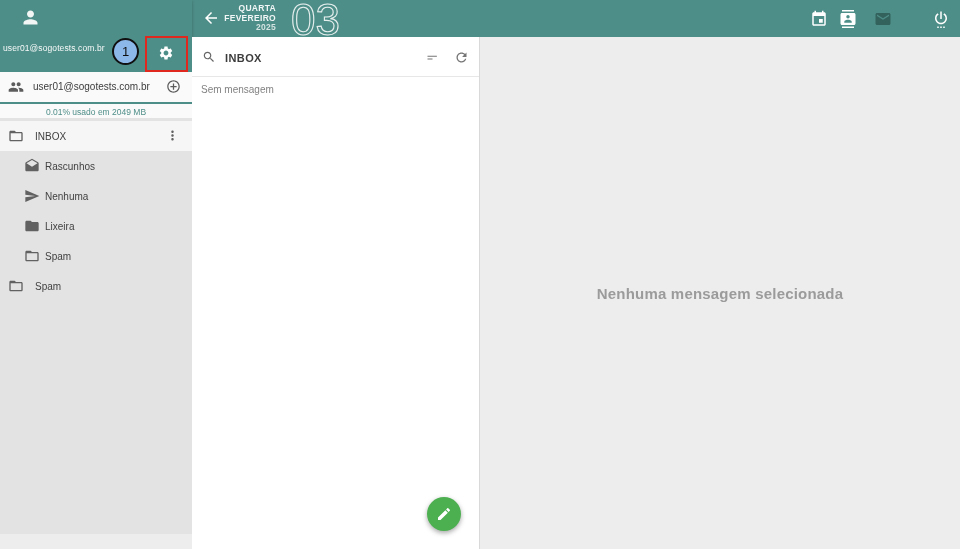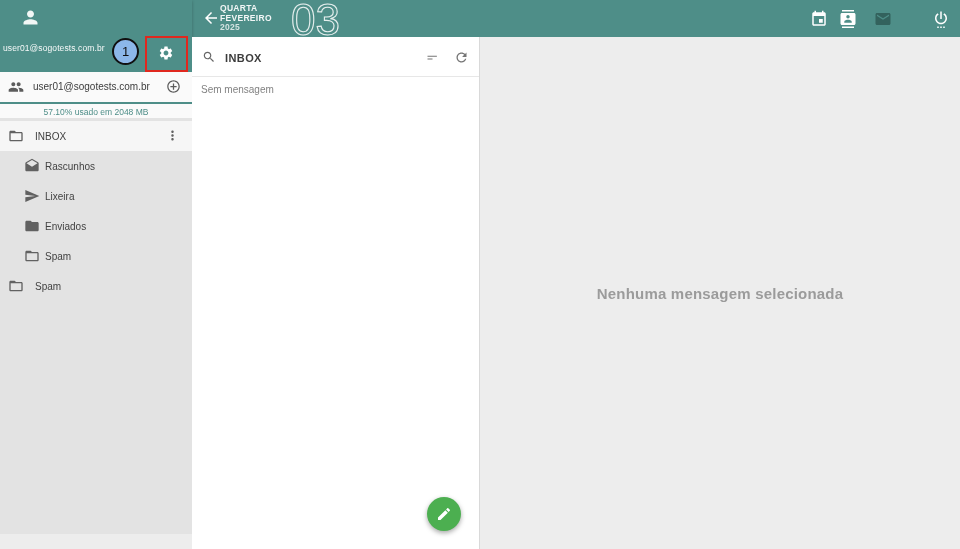--- a/index.html
+++ b/index.html
@@ -13,21 +13,21 @@
   svg { display: block; }
 
   
   .main-header {
     left: 192px; top: 0; width: 768px; height: 37px;
     background: #4E8E88;
   }
   .back-btn { left: 10px; top: 9px; width: 18px; height: 18px; color: #fff; cursor: pointer; }
   .date-stack {
     left: 28px; top: 4px; width: 56px;
-    color: rgba(255,255,255,0.92);
+    text-align: right; color: rgba(255,255,255,0.92);
     line-height: 9.5px; font-size: 8.5px; font-weight: 700; letter-spacing: 0.3px;
   }
   .date-stack .yr { color: rgba(255,255,255,0.75); }
   .day-num-wrap { left: 98px; top: -1px; }
   .mod-icon { top: 10px; width: 18px; height: 18px; color: #fff; cursor: pointer; }
   .mod-icon.cal { left: 618px; }
   .mod-icon.con { left: 647px; }
   .mod-icon.mail { left: 682px; color: #33625D; }
   .mod-icon.pwr { left: 740px; }
 
@@ -159,21 +159,21 @@
     <div class="abs account-row">
       <svg class="abs group-icon" viewBox="0 0 24 24" fill="currentColor">
           <path d="M16 11c1.66 0 2.99-1.34 2.99-3S17.66 5 16 5c-1.66 0-3 1.34-3 3s1.34 3 3 3zm-8 0c1.66 0 2.99-1.34 2.99-3S9.66 5 8 5C6.34 5 5 6.34 5 8s1.34 3 3 3zm0 2c-2.33 0-7 1.17-7 3.5V19h14v-2.5c0-2.33-4.67-3.5-7-3.5zm8 0c-.29 0-.62.02-.97.05 1.16.84 1.97 1.97 1.97 3.45V19h6v-2.5c0-2.33-4.67-3.5-7-3.5z"></path>
         </svg>
       <div class="abs account-email">user01@sogotests.com.br</div>
       <svg class="abs add-acct-btn" viewBox="0 0 24 24" fill="currentColor">
           <path d="M13 7h-2v4H7v2h4v4h2v-4h4v-2h-4V7zm-1-5C6.48 2 2 6.48 2 12s4.48 10 10 10 10-4.48 10-10S17.52 2 12 2zm0 18c-4.41 0-8-3.59-8-8s3.59-8 8-8 8 3.59 8 8-3.59 8-8 8z"></path>
         </svg>
     </div>
     <div class="abs quota-line"></div>
-    <div class="abs quota-text">57.10% usado em 2048 MB</div>
+    <div class="abs quota-text">0.01% usado em 2049 MB</div>
   </div>
 
   <div class="abs folder-list">
     <div class="folder-row selected" style="top:3px;">
       <svg class="f-icon lvl0" viewBox="0 0 24 24" fill="currentColor">
           <path d="M20 6h-8l-2-2H4c-1.1 0-1.99.9-1.99 2L2 18c0 1.1.9 2 2 2h16c1.1 0 2-.9 2-2V8c0-1.1-.9-2-2-2zm0 12H4V8h16v10z"></path>
         </svg>
       <div class="f-label lvl0">INBOX</div>
       <svg class="kebab-btn" viewBox="0 0 24 24" fill="currentColor">
           <path d="M12 8c1.1 0 2-.9 2-2s-.9-2-2-2-2 .9-2 2 .9 2 2 2zm0 2c-1.1 0-2 .9-2 2s.9 2 2 2 2-.9 2-2-.9-2-2-2zm0 6c-1.1 0-2 .9-2 2s.9 2 2 2 2-.9 2-2-.9-2-2-2z"></path>
@@ -182,27 +182,27 @@
     <div class="folder-row" style="top:33px;">
       <svg class="f-icon lvl1" viewBox="0 0 24 24" fill="currentColor">
           <path d="M21.99 8c0-.72-.37-1.35-.94-1.7L12 1 2.95 6.3C2.38 6.65 2 7.28 2 8v10c0 1.1.9 2 2 2h16c1.1 0 2-.9 2-2l-.01-10zM12 13L3.74 7.84 12 3l8.26 4.84L12 13z"></path>
         </svg>
       <div class="f-label lvl1">Rascunhos</div>
     </div>
     <div class="folder-row" style="top:63px;">
       <svg class="f-icon lvl1" viewBox="0 0 24 24" fill="currentColor">
           <path d="M2.01 21L23 12 2.01 3 2 10l15 2-15 2z"></path>
         </svg>
+      <div class="f-label lvl1">Nenhuma</div>
+    </div>
+    <div class="folder-row" style="top:93px;">
+      <svg class="f-icon lvl1" viewBox="0 0 24 24" fill="currentColor">
+          <path d="M10 4H4c-1.1 0-1.99.9-1.99 2L2 18c0 1.1.9 2 2 2h16c1.1 0 2-.9 2-2V8c0-1.1-.9-2-2-2h-8l-2-2z"></path>
+        </svg>
       <div class="f-label lvl1">Lixeira</div>
-    </div>
-    <div class="folder-row" style="top:93px;">
-      <svg class="f-icon lvl1" viewBox="0 0 24 24" fill="currentColor">
-          <path d="M10 4H4c-1.1 0-1.99.9-1.99 2L2 18c0 1.1.9 2 2 2h16c1.1 0 2-.9 2-2V8c0-1.1-.9-2-2-2h-8l-2-2z"></path>
-        </svg>
-      <div class="f-label lvl1">Enviados</div>
     </div>
     <div class="folder-row" style="top:123px;">
       <svg class="f-icon lvl1" viewBox="0 0 24 24" fill="currentColor">
           <path d="M20 6h-8l-2-2H4c-1.1 0-1.99.9-1.99 2L2 18c0 1.1.9 2 2 2h16c1.1 0 2-.9 2-2V8c0-1.1-.9-2-2-2zm0 12H4V8h16v10z"></path>
         </svg>
       <div class="f-label lvl1">Spam</div>
     </div>
     <div class="folder-row" style="top:153px;">
       <svg class="f-icon lvl0" viewBox="0 0 24 24" fill="currentColor">
           <path d="M20 6h-8l-2-2H4c-1.1 0-1.99.9-1.99 2L2 18c0 1.1.9 2 2 2h16c1.1 0 2-.9 2-2V8c0-1.1-.9-2-2-2zm0 12H4V8h16v10z"></path>

